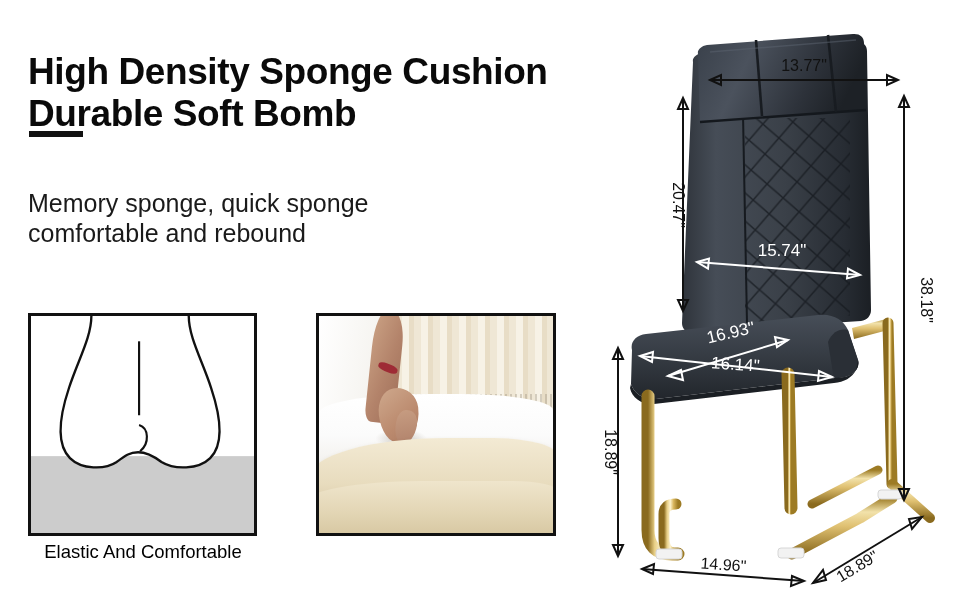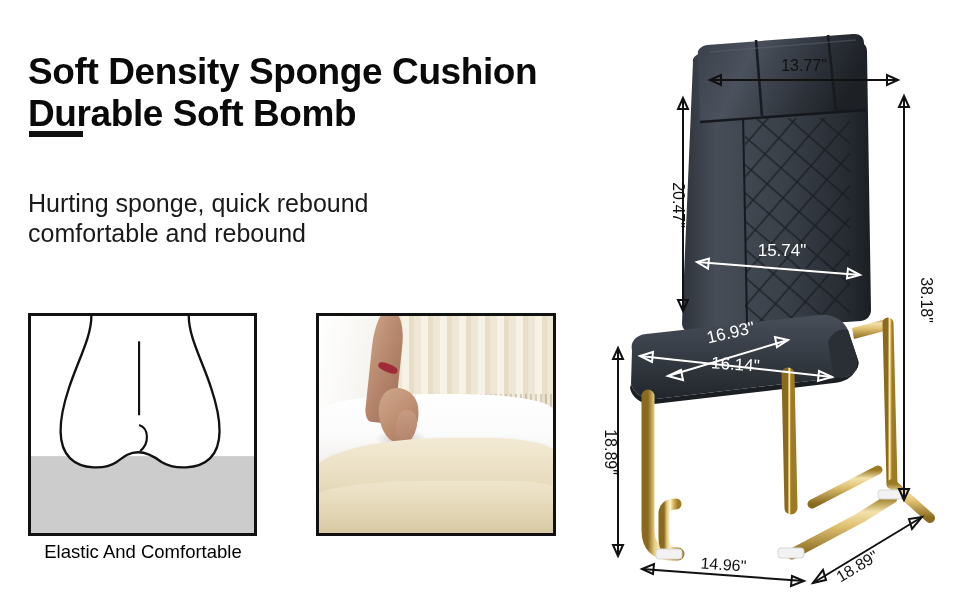--- a/index.html
+++ b/index.html
@@ -92,26 +92,26 @@
   .dim-text-w{font-family:"Liberation Sans","DejaVu Sans",sans-serif;font-size:17px;fill:#ffffff;}
   .dim-line{stroke:#111;stroke-width:2;fill:none;}
   .dim-line-w{stroke:#ffffff;stroke-width:2;fill:none;}
 </style>
 </head>
 <body>
 
 <div class="stage">
 
   <h1 class="headline">
-    <span>Soft Density Sponge Cushion</span>
+    <span>High Density Sponge Cushion</span>
     <span class="l2">Durable Soft Bomb</span>
   </h1>
   <div class="rule"></div>
   <p class="subhead">
-    <span>Hurting sponge, quick rebound</span><br>
+    <span>Memory sponge, quick sponge</span><br>
     <span>comfortable and rebound</span>
   </p>
 
   <div class="panel" id="panel-elastic">
     <svg class="illus" viewBox="0 0 229 223" preserveAspectRatio="none">
       <rect x="0" y="144" width="229" height="79" fill="#cccccc"></rect>
       <path d="M62,0 C62,22 48,46 39,74 C29,104 26,132 40,146
                C52,158 76,158 88,150 C96,144 101,140 110,140
                C119,140 126,144 134,150 C147,158 172,158 184,146
                C198,132 195,104 185,74 C176,46 162,22 162,0" fill="#ffffff" stroke="#111" stroke-width="2.4" stroke-linejoin="round"></path>

